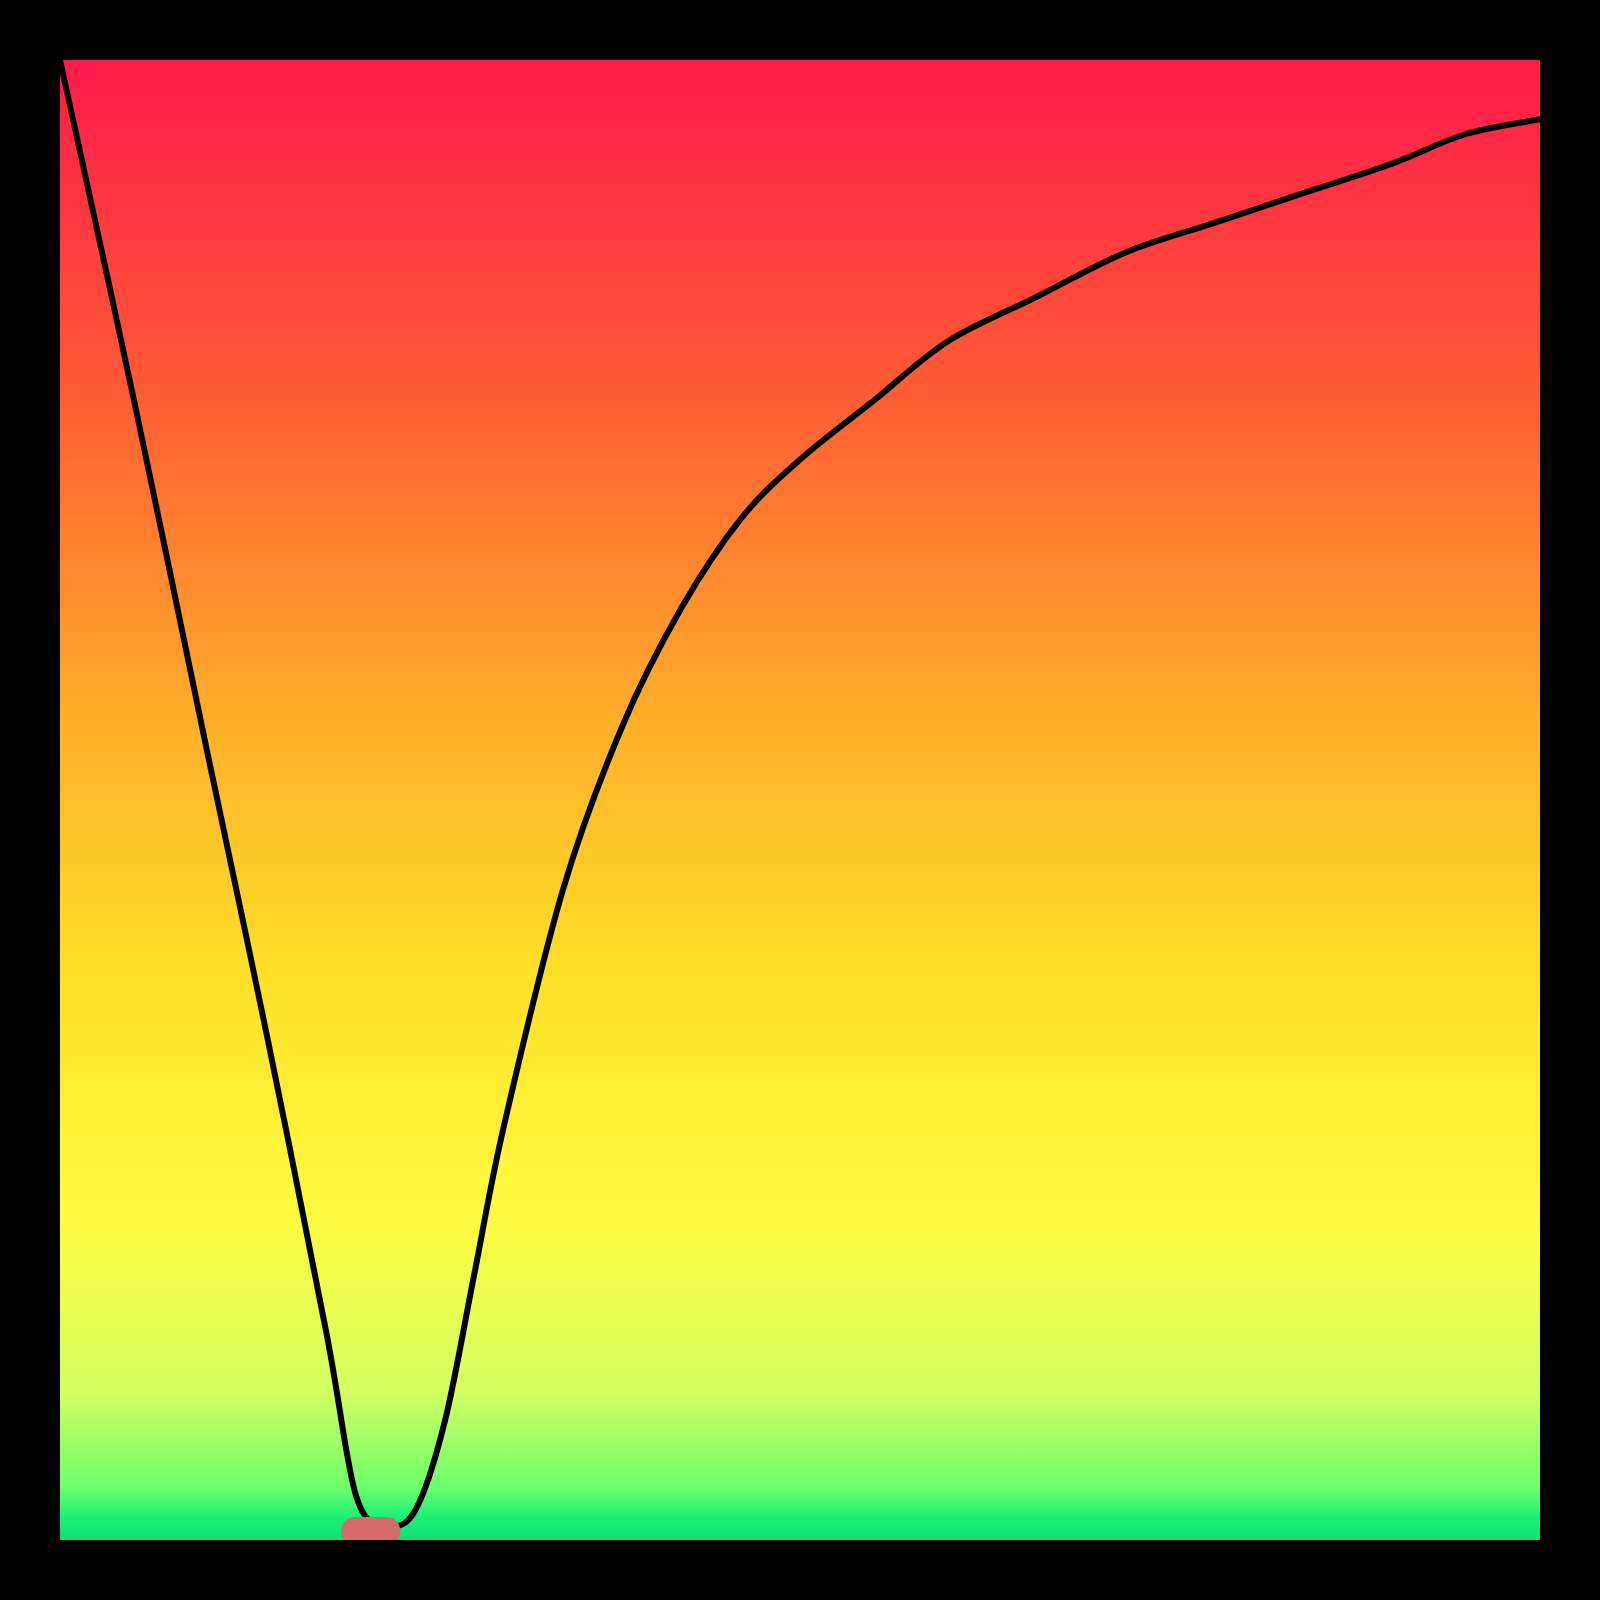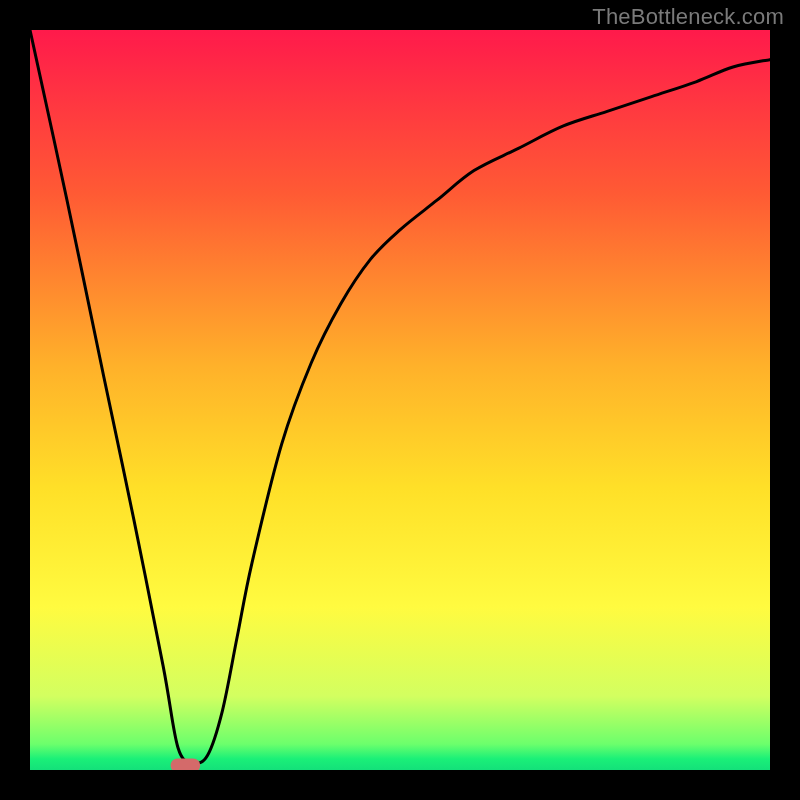--- a/index.html
+++ b/index.html
@@ -33,21 +33,20 @@
     width: 740px;
     height: 740px;
     overflow: hidden;
   }
   svg { display: block; }
 </style>
 </head>
 <body>
 
 <div class="outer">
-  <div class="attribution">TheBottleneck.com</div>
   <div class="plot">
     <svg id="chart-svg" width="740" height="740" viewBox="0 0 740 740" preserveAspectRatio="none">
         <defs>
           <linearGradient id="bg-grad" x1="0" y1="0" x2="0" y2="1">
             <stop offset="0%" stop-color="#ff1a4b"></stop>
             <stop offset="22%" stop-color="#ff5a34"></stop>
             <stop offset="45%" stop-color="#ffb02a"></stop>
             <stop offset="62%" stop-color="#ffe028"></stop>
             <stop offset="78%" stop-color="#fffb40"></stop>
             <stop offset="90%" stop-color="#d3ff60"></stop>

